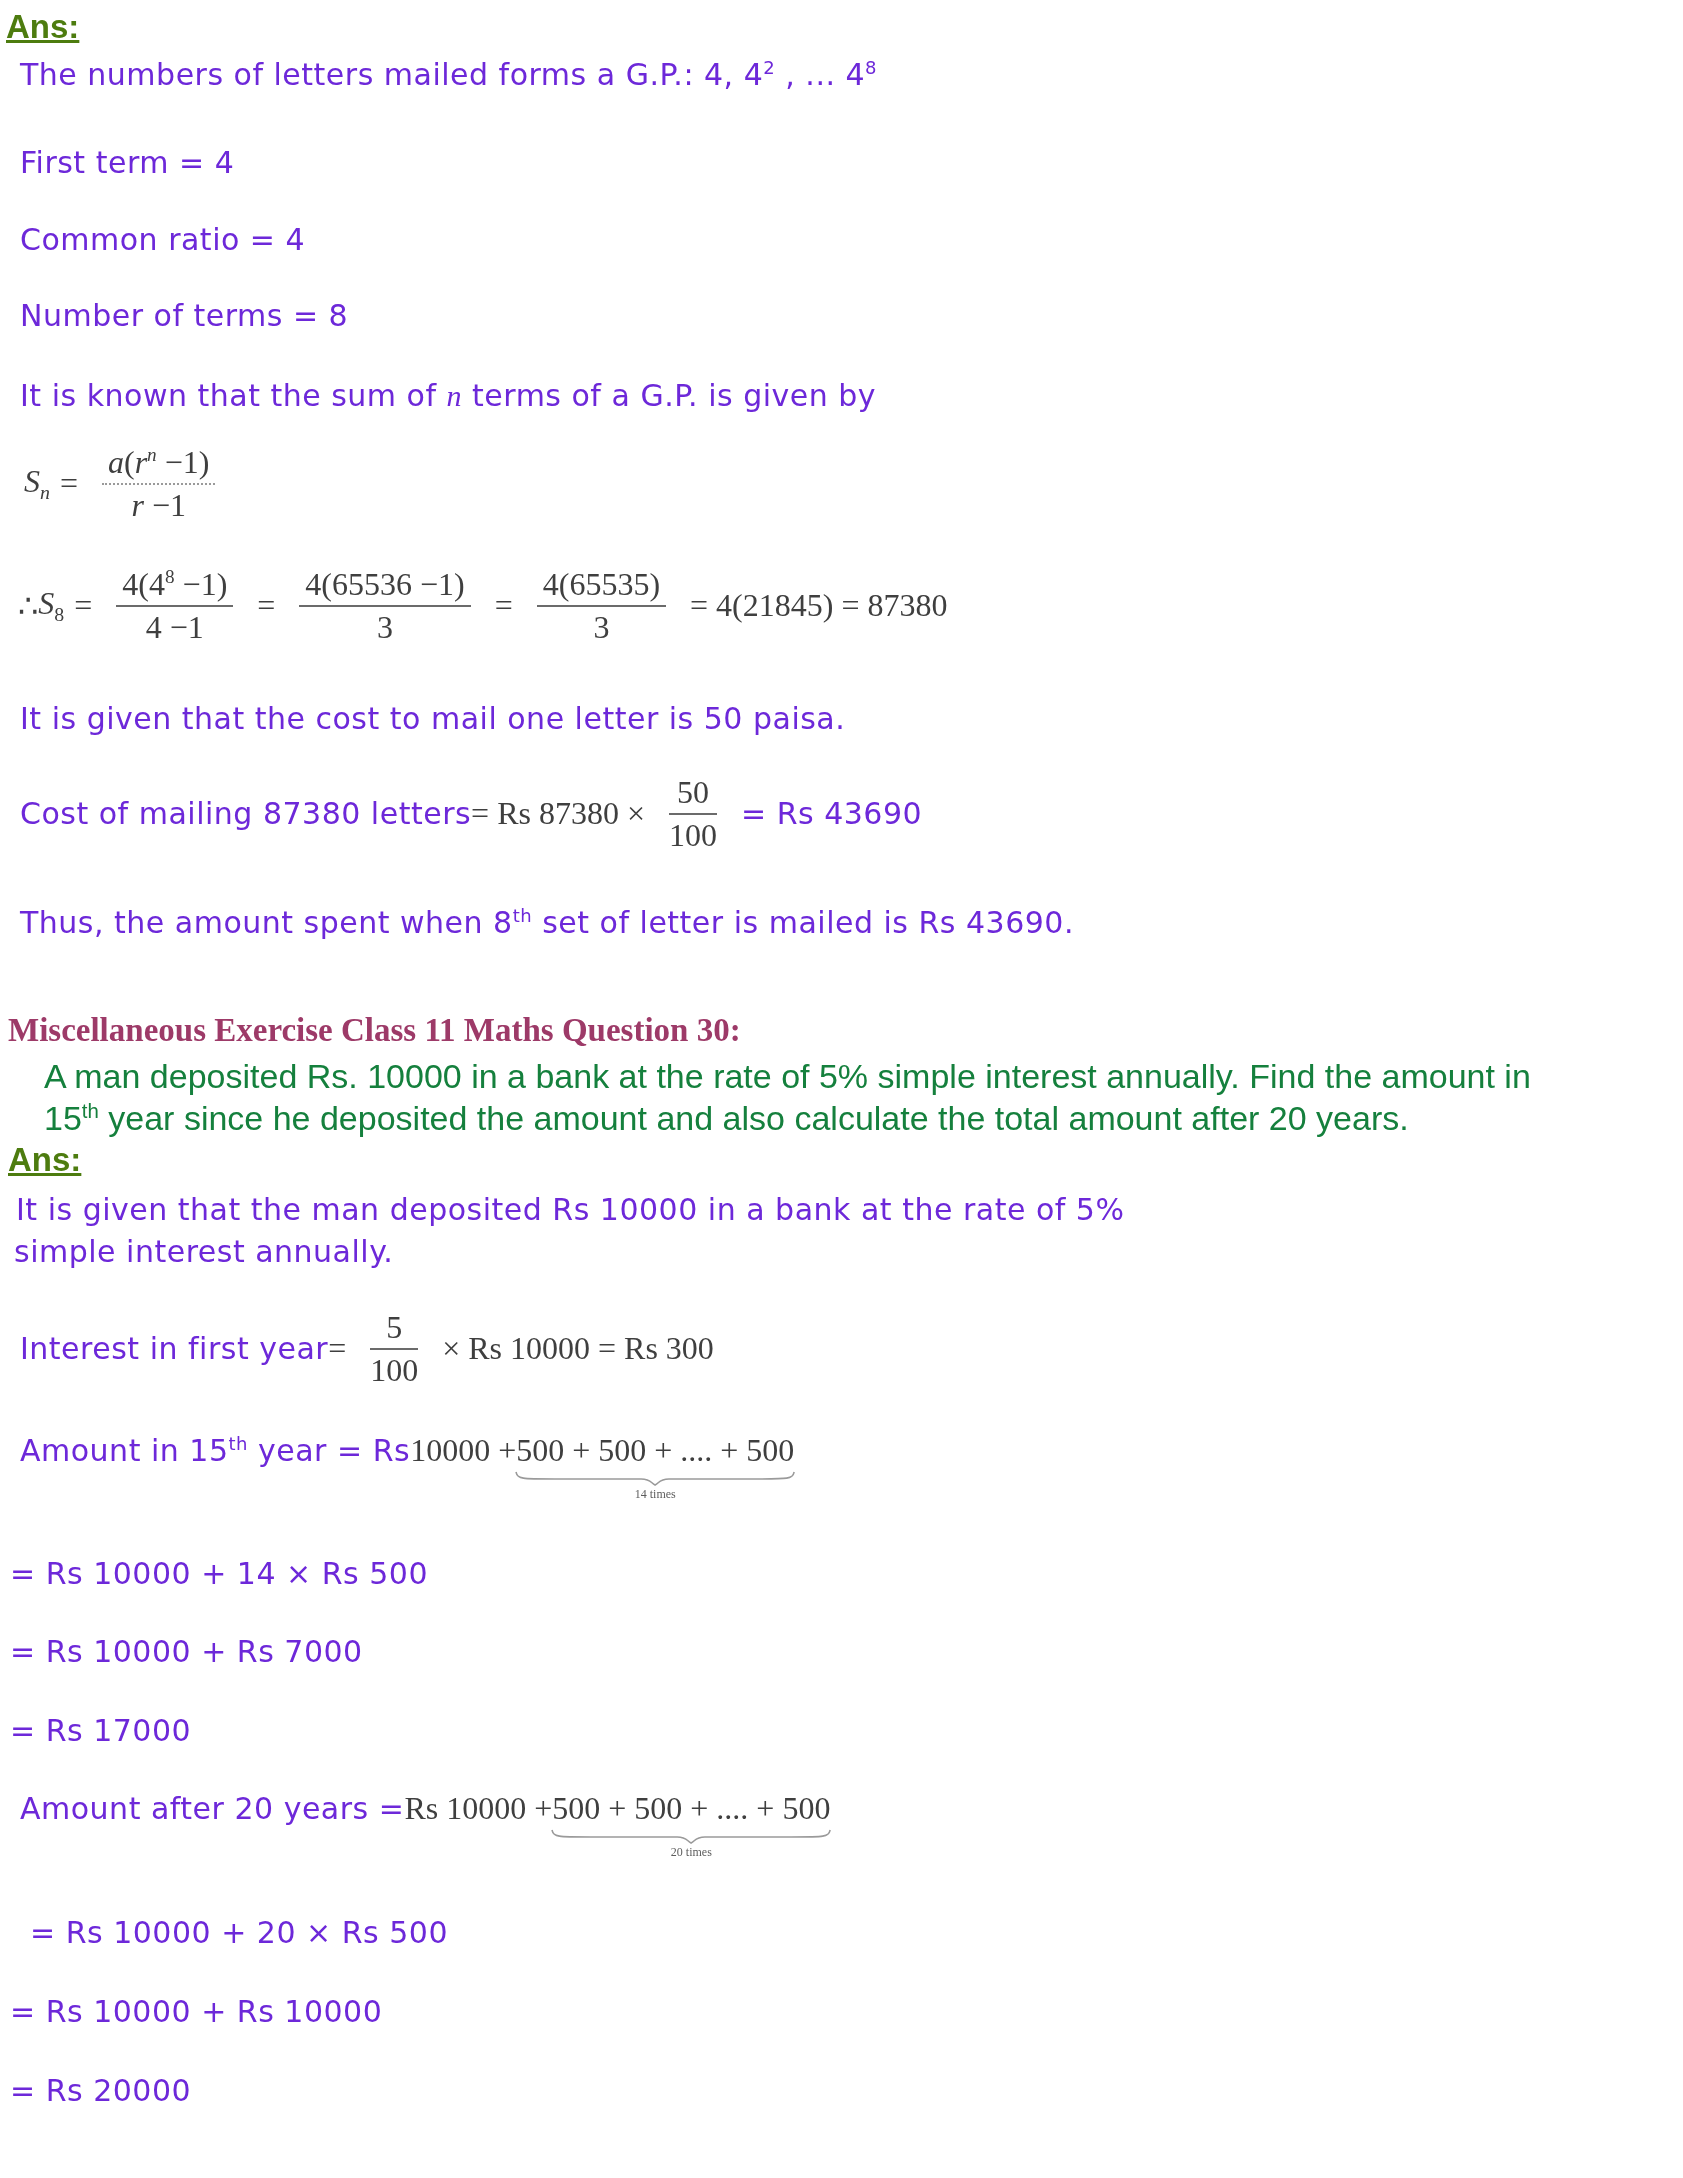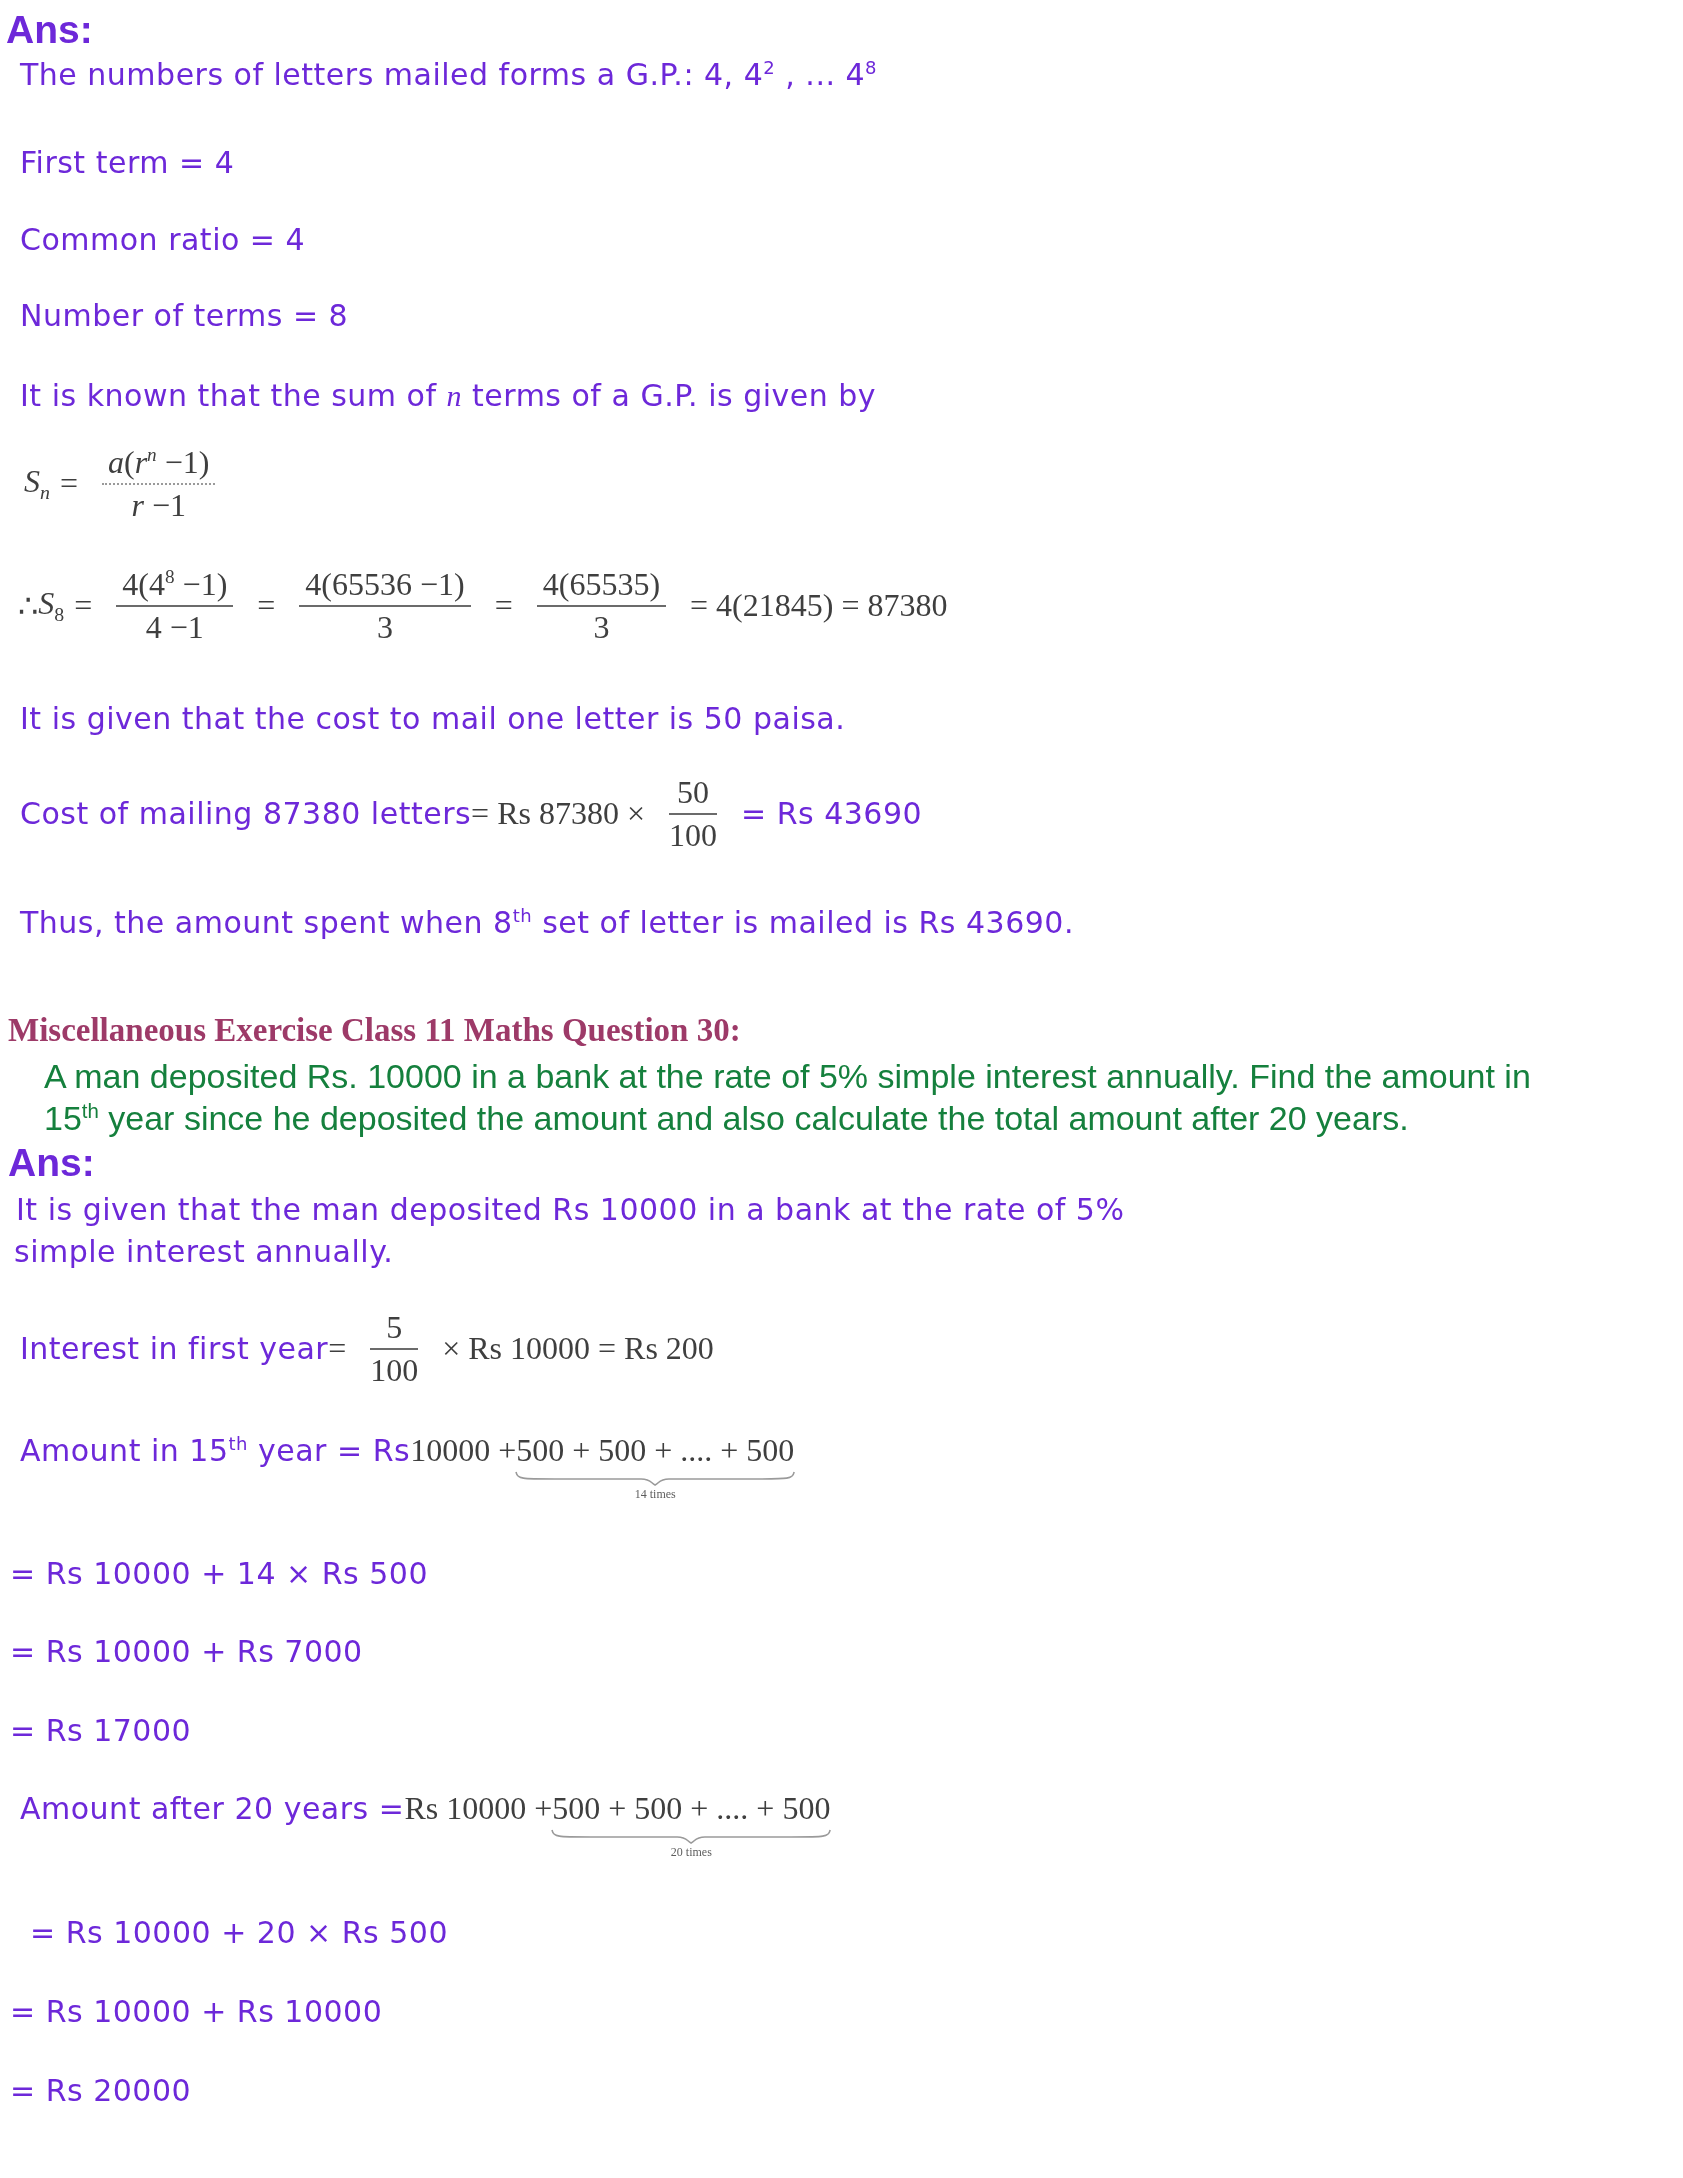--- a/index.html
+++ b/index.html
@@ -23,23 +23,24 @@
   .arial {
     font-family:"Liberation Sans",sans-serif;
     color:#15803d;
     font-size:34px;
     white-space:nowrap;
     margin-left:36px;
   }
   .ans {
     font-family:"Liberation Sans",sans-serif;
     font-weight:700;
-    font-size:39px;
-    color:#6d28d9;
-    white-space:nowrap;
+    font-size:33px;
+    color:#4d7c0f;
+    white-space:nowrap;
+    text-decoration:underline;
   }
   .heading {
     font-family:Liberation Serif, serif;
     font-weight:700;
     font-size:33px;
     color:#9d3a68;
     white-space:nowrap;
   }
   .mathline {
     font-family:"Liberation Serif",serif;
@@ -178,21 +179,21 @@
 
   <div class="abs gothic" style="left:14px; top:1234px;">simple interest annually.</div>
 
   <div class="abs mathline" style="left:20px; top:1309px;">
     <span class="gothic gothic-part">Interest in first year </span>
     <span>=</span>
     <span class="frac">
       <span class="num">5</span>
       <span class="den">100</span>
     </span>
-    <span>× Rs 10000 = Rs 200</span>
+    <span>× Rs 10000 = Rs 300</span>
   </div>
 
   <div class="abs mathline" style="left:20px; top:1432px; align-items:baseline;justify-content:space-between;">
     <span class="gothic gothic-part"><span>Amount in 15</span><sup><span>th</span></sup><span> year = Rs </span></span>
     <span>10000 + </span>
     <span class="ub">
       <span>500 + 500 + .... + 500</span>
       <svg viewBox="0 0 200 14" preserveAspectRatio="none">
         <path d="M0,1 C1,8 4,8 28,8 L90,8 C97,8 97,12 100,14 C103,12 103,8 110,8 L172,8 C196,8 199,8 200,1" fill="none" stroke="#9a9a9a" stroke-width="1.6" vector-effect="non-scaling-stroke"></path>
       </svg>

